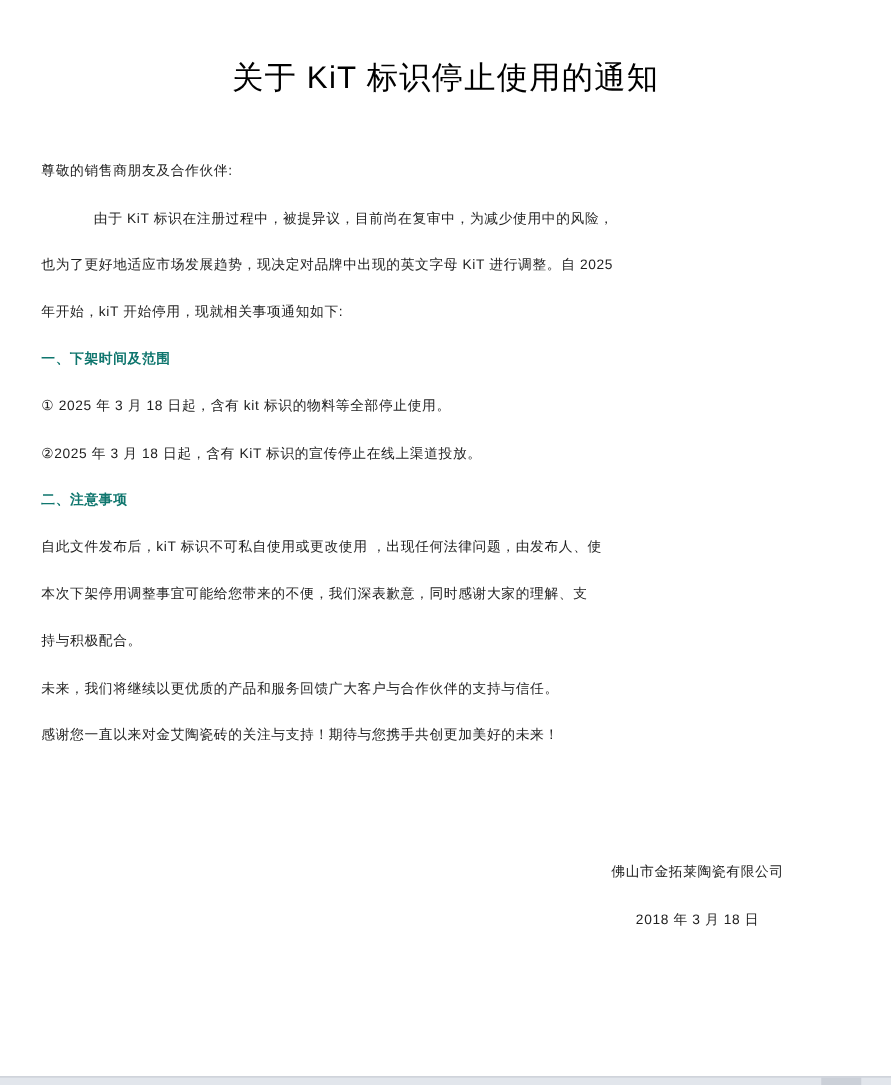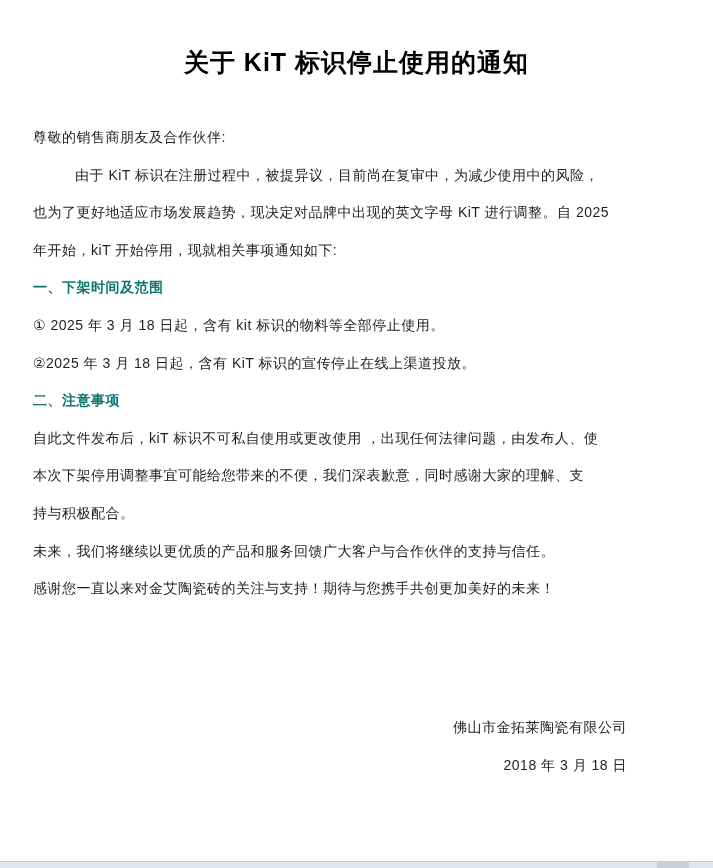--- a/index.html
+++ b/index.html
@@ -13,44 +13,44 @@
     font-family: "Liberation Sans", "DejaVu Sans", sans-serif;
     color: #1e1e1e;
   }
   .doc-title {
     position: absolute;
     top: 42px;
     left: 0;
     width: 100%;
     text-align: center;
     font-size: 25px;
-    font-weight: bold;
+    font-weight: normal;
     color: #000000;
     line-height: 40px;
     letter-spacing: 1px;
   }
   .body-block {
     position: absolute;
     top: 119px;
     left: 33px;
     right: 28px;
   }
   .line {
-    font-size: 14px;
+    font-size: 11px;
     line-height: 37.6px;
     white-space: pre-wrap;
     letter-spacing: 0.5px;
   }
   .line.bold { font-weight: bold; color: #0f766e; }
   .line.indent { padding-left: 42px; }
   .signature {
     position: absolute;
-    top: 708px;
+    top: 679px;
     right: 86px;
-    text-align: right;
+    text-align: center;
   }
   .signature .line { line-height: 38px; }
   .bottom-bar {
     position: absolute;
     left: 0;
     bottom: 0;
     width: 100%;
     height: 7px;
     background: #e2e6ec;
     border-top: 1px solid #c7ccd4;

